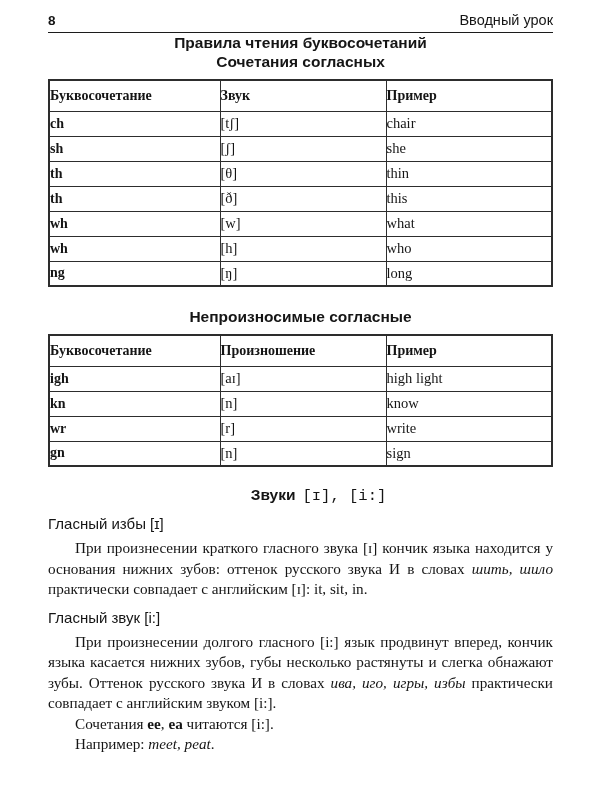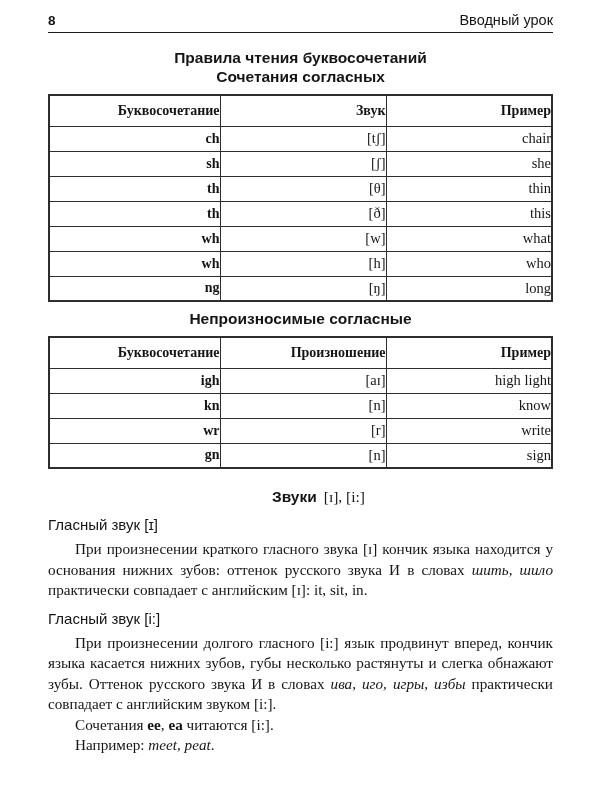--- a/index.html
+++ b/index.html
@@ -24,54 +24,54 @@
   .header-rule { border-bottom: 1.7px solid #1c1c1c; margin-top: 4px; }
 
   
   .sec-title {
     font-family: "Liberation Sans", "DejaVu Sans", sans-serif;
     font-weight: bold;
     font-size: 15.5px;
     line-height: 19px;
     text-align: center;
   }
-  .title-top { margin-top: 15px; }
-  .title-mid { margin-top: 7px; }
+  .title-top { }
+  .title-mid { margin-top: 20px; }
 
   
   table.ztable {
     width: 100%;
     border-collapse: collapse;
     margin-top: 8px;
     border: 2px solid #2d2d2d;
     table-layout: fixed;
   }
   .ztable col.c1 { width: 34%; }
   .ztable col.c2 { width: 33%; }
   .ztable col.c3 { width: 33%; }
   .ztable th, .ztable td {
     border: 1px solid #2d2d2d;
-    text-align: right;
+    text-align: left;
     vertical-align: middle;
     font-family: "Liberation Serif", "DejaVu Serif", serif;
   }
   .ztable th { font-size: 14px; font-weight: bold; height: 31px; }
-  .ztable td { font-size: 14.5px; height: 25px; padding-left: 45px; }
+  .ztable td { font-size: 14.5px; height: 25px; }
   .ztable td:first-child { font-weight: bold; font-size: 14px; }
 
   
   .sounds-heading { text-align: center; margin-top: 19px; font-size: 15.5px; }
   .sounds-heading .bold-sans {
     font-family: "Liberation Sans", "DejaVu Sans", sans-serif;
     font-weight: bold;
     font-size: 15.5px;
     margin-left: 36px;
   }
   .sounds-heading .ipa {
-    font-family: Liberation Serif, serif;
+    font-family: Liberation Mono, monospace;
     margin-left: 7px;
     margin-top: 17px;
   }
   .subhead {
     font-family: "Liberation Sans", "DejaVu Sans", sans-serif;
     font-weight: normal;
     font-size: 15px;
     margin-top: 10px;
   }
   .subhead-2 { margin-top: 9px; }
@@ -194,21 +194,21 @@
           <td>[n]</td>
           <td>sign</td>
         </tr>
       </tbody>
     </table>
 
   <div class="sounds-heading">
     <span class="bold-sans">Звуки</span><span class="ipa">[ɪ], [i:]</span>
   </div>
 
-  <div class="subhead">Гласный звук [ɪ]</div>
+  <div class="subhead">Гласный избы [ɪ]</div>
 
   <p class="body-para"><span>При произнесении краткого гласного звука [ɪ] кончик языка находится у основания нижних зубов: оттенок русского звука И в словах </span><span class="it">шить, шило</span><span> практически совпадает с английским [ɪ]: it, sit, in.</span></p>
 
   <div class="subhead subhead-2">Гласный звук [i:]</div>
 
   <p class="body-para"><span>При произнесении долгого гласного [i:] язык продвинут вперед, кончик языка касается нижних зубов, губы несколько растянуты и слегка обнажают зубы. Оттенок русского звука И в словах </span><span class="it">ива, иго, игры, избы</span><span> практически совпадает с английским звуком [i:].</span></p>
 
   <p class="body-line"><span>Сочетания </span><span class="bi">ee</span><span>, </span><span class="bi">ea</span><span> читаются [i:].</span></p>
 
   <p class="body-line"><span>Например: </span><span class="it">meet, peat</span><span>.</span></p>

